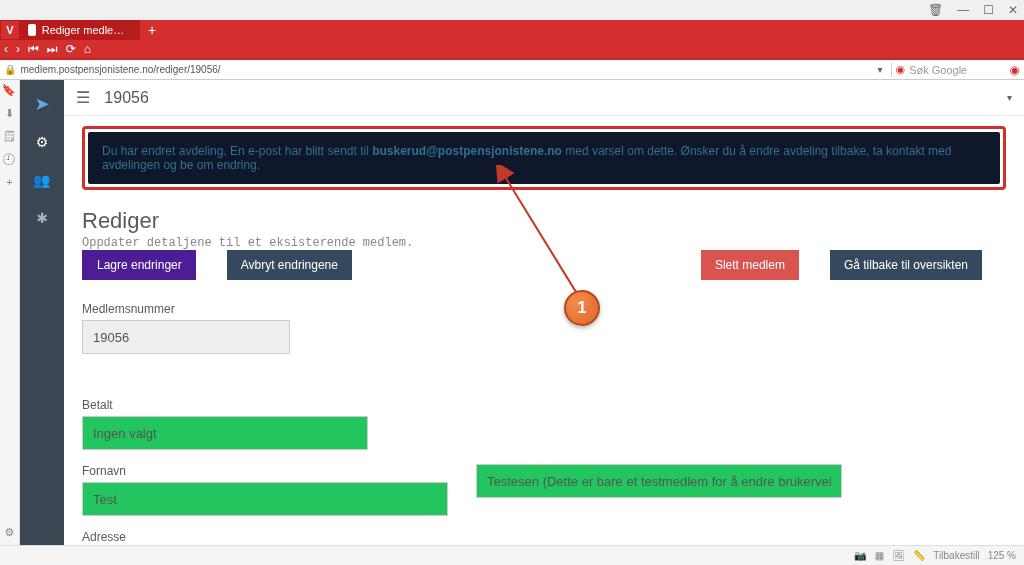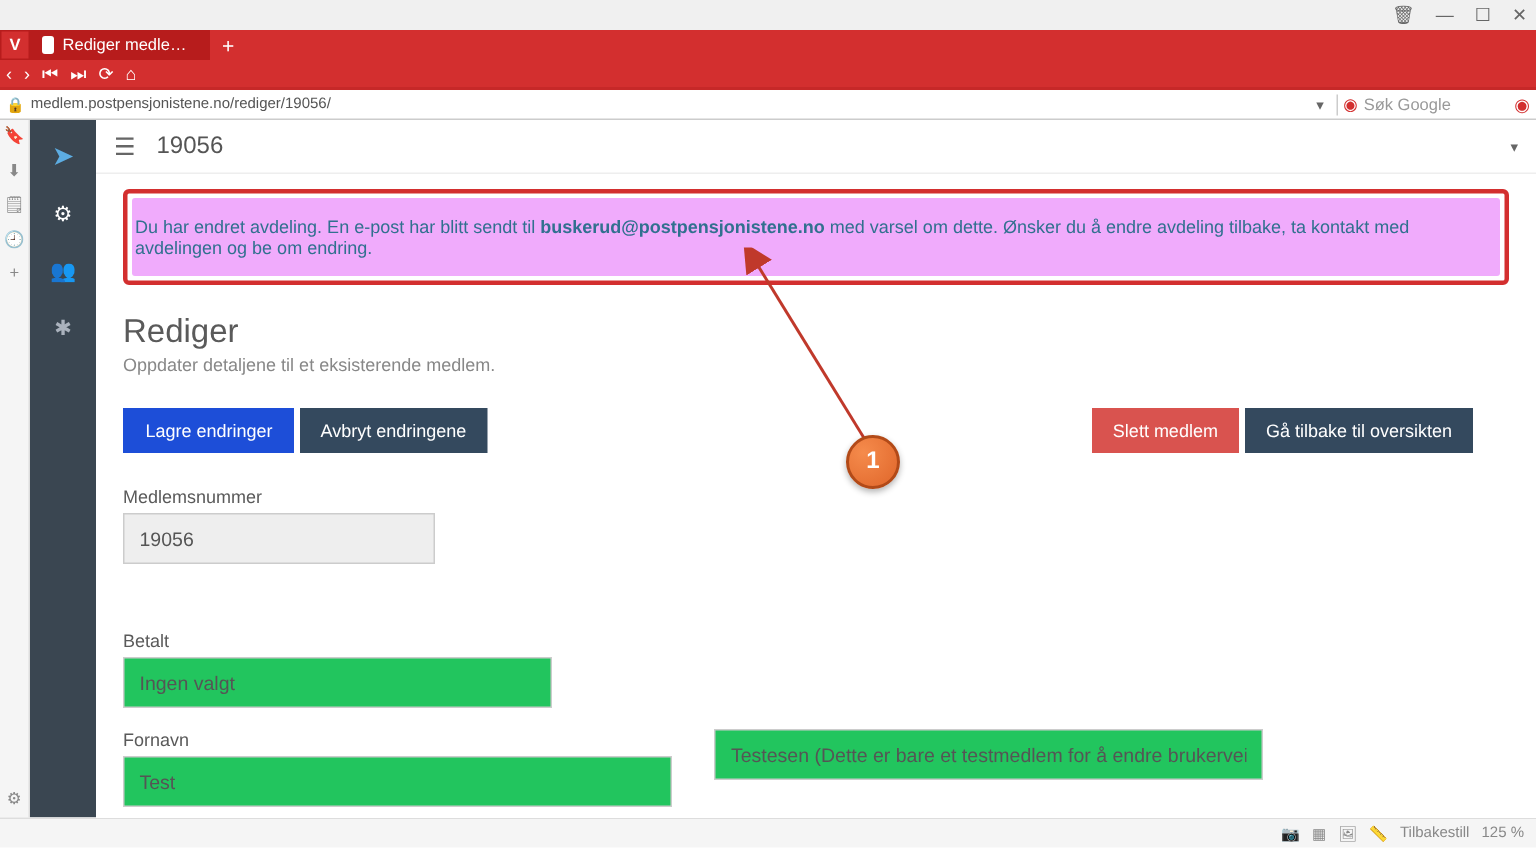--- a/index.html
+++ b/index.html
@@ -38,30 +38,30 @@
 .app-main { flex: 1; overflow-y: auto; background: #fff; position: relative;}
 .topbar { height: 36px; display: flex; align-items: center; padding: 0 12px; border-bottom: 1px solid #eee; gap: 14px;}
 .topbar .hamburger { font-size: 16px; color: #666; cursor: pointer;}
 .topbar .id { font-size: 16px; color: #555; }
 .topbar .spacer { flex: 1; }
 .topbar .caret { font-size: 10px; color: #666; cursor: pointer;}
 
 .content { padding: 10px 18px 30px 18px; }
 
 .alert-box { border: 3px solid #d32f2f; border-radius: 4px; padding: 3px; margin-bottom: 18px;}
-.alert-inner { background: #f0abfc; color: #31708f; padding: 12px 2px; font-size: 12px; border-radius: 2px;}
+.alert-inner { background: #0f172a; color: #31708f; padding: 12px 14px; font-size: 12px; border-radius: 2px;}
 .alert-inner b { color: #31708f; font-weight: bold;}
 
 .page-title { font-size: 22px; color: #5a5a5a; font-weight: normal; margin-bottom: 2px;}
-.page-sub { font-size: 12px; color: #888; margin-bottom: 22px;}
+.page-sub { font-size: 12px; color: #888;  font-family: Liberation Mono, monospace;}
 
 .btn-row { display: flex; gap: 4px; margin-bottom: 22px; align-items: center;}
 .btn { padding: 8px 14px; font-size: 12px; border: none; cursor: pointer; color: #fff;}
-.btn-primary { background: #1d4ed8; padding-left: 15px; }
-.btn-dark { background: #34495e; }
+.btn-primary { background: #4c1d95; padding-left: 15px; }
+.btn-dark { background: #34495e; margin-left: 27px; }
 .btn-danger { background: #d9534f; margin-left: auto;}
 
 .form-grid { display: grid; grid-template-columns: 1fr 1fr; gap: 19px 28px; max-width: 760px;}
 .form-group { display: flex; flex-direction: column; gap: 4px; }
 .form-group label { font-size: 12px; font-weight: normal; color: #5a5a5a; }
 .form-group input, .form-group select { height: 34px; padding: 6px 10px; border: 1px solid #ccc; font-size: 13px; color: #555; background: #22c55e;}
 .form-group input[readonly] { background: #eee; }
 .w-half { max-width: 208px; }
 .w-med { max-width: 286px; margin-top: 44px; }
 .w-addr { max-width: 438px; }

